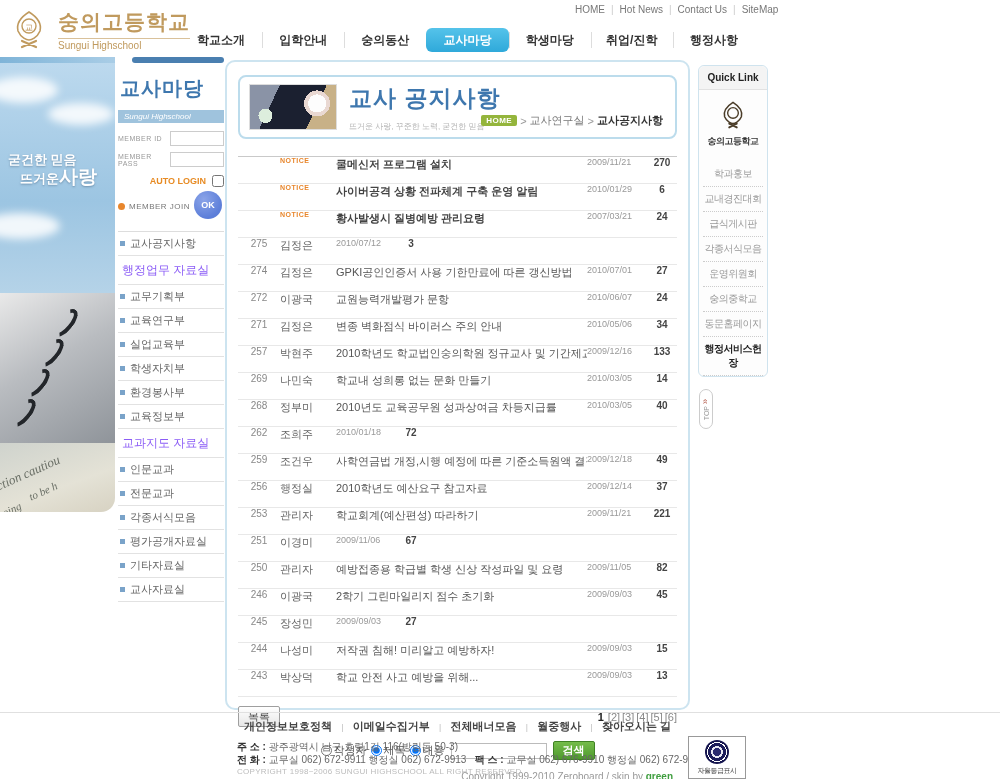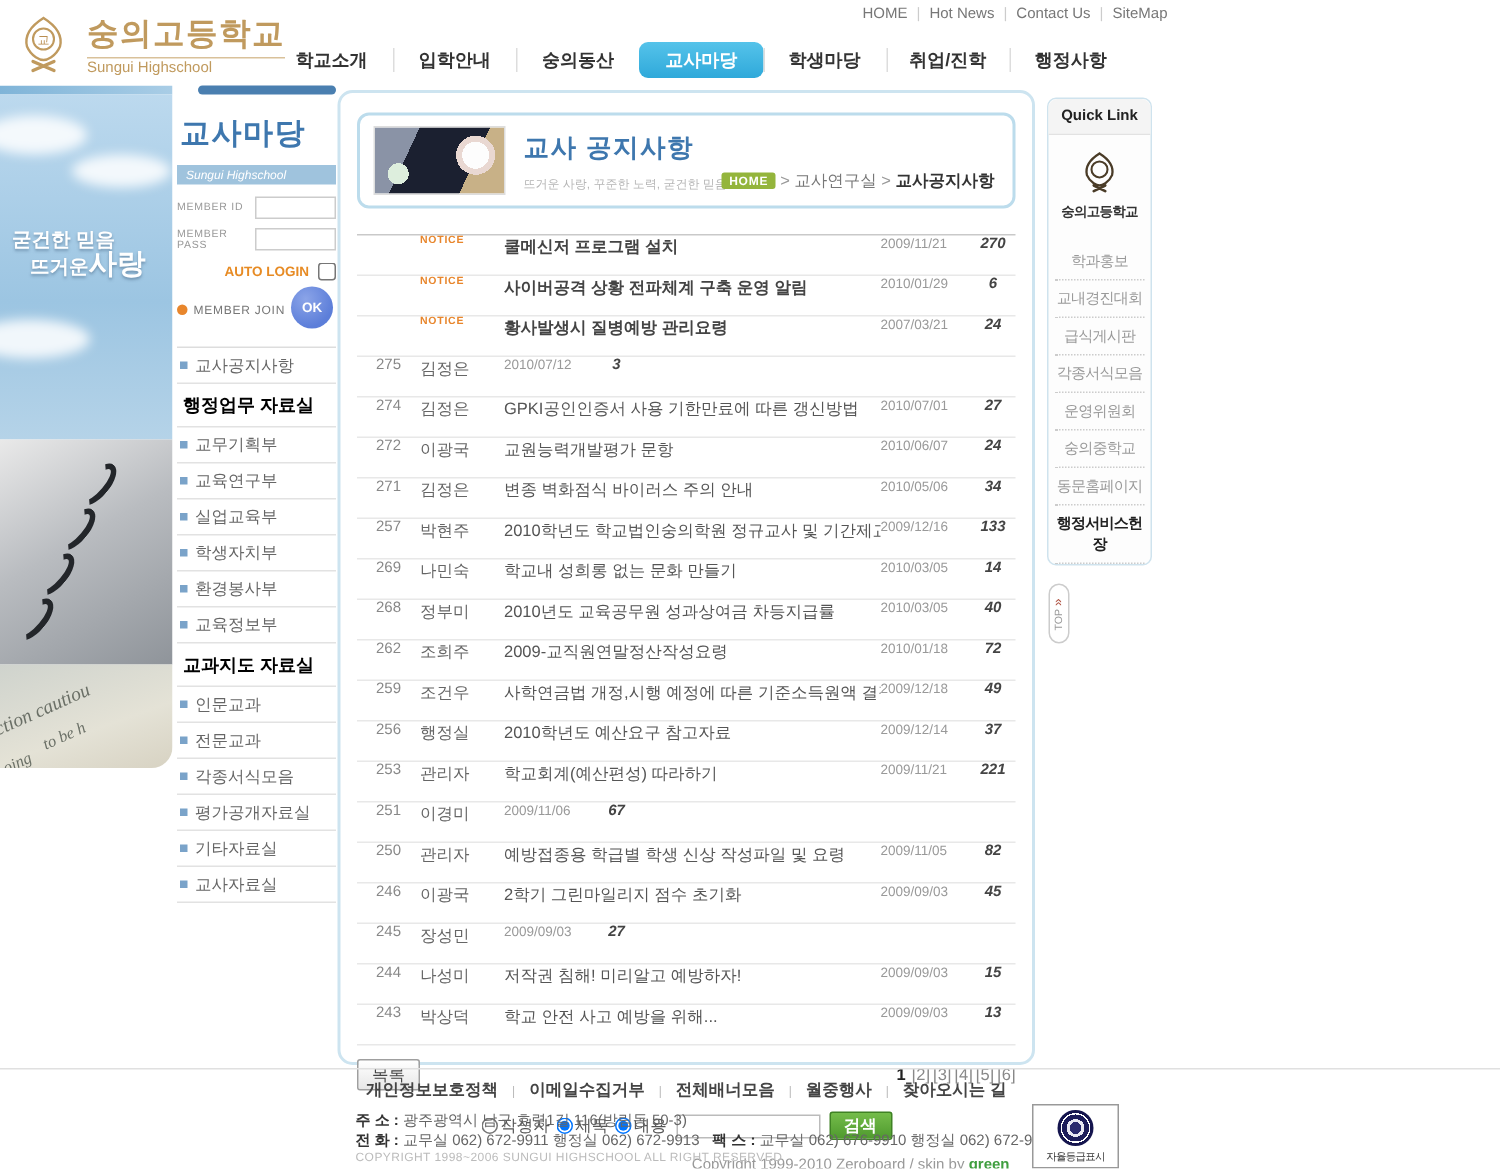--- a/index.html
+++ b/index.html
@@ -48,43 +48,43 @@
   .auto-row{display:flex;align-items:center;justify-content:flex-end;margin:8px 0 4px;}
   .auto-label{font-size:9px;font-weight:bold;color:#e78b24;margin-right:6px;}
   .auto-check{width:12px;height:12px;}
   .join-row{display:flex;align-items:center;margin:4px 0 10px;position:relative;height:30px;}
   .join-dot{width:7px;height:7px;border-radius:50%;background:#e8862c;margin-right:4px;}
   .join-link{font-size:8px;color:#777;letter-spacing:.5px;cursor:pointer;text-decoration:none;}
   .ok-btn{position:absolute;right:2px;top:0;width:28px;height:28px;border-radius:50%;border:none;background:radial-gradient(circle at 35% 30%,#8ba4e8,#5c7ed9 70%);color:#fff;font-size:9px;font-weight:bold;cursor:pointer;}
   .menu{list-style:none;border-top:1px solid #ddd;margin-top:4px;}
   .menu-item{display:flex;align-items:center;font-size:11px;color:#666;padding:4px 0 4px 2px;border-bottom:1px solid #e2e2e2;cursor:pointer;}
   .menu-item .bullet{width:5px;height:5px;background:#7aa3c9;margin-right:5px;flex:0 0 auto;}
-  .menu-item.heading{color:#000000;font-weight:bold;font-size:12px;padding:6px 0 5px 4px;text-align:right;}
+  .menu-item.heading{color:#8b5cf6;font-weight:normal;font-size:12px;padding:6px 0 5px 4px;text-align:right;}
 
   
   .content{position:absolute;left:225px;top:60px;width:465px;height:650px;border:2px solid #cde4f0;border-radius:10px;background:#fff;}
   .content-head{position:relative;margin:13px 11px 0;height:64px;border:2px solid #bcdcec;border-radius:8px;display:flex;align-items:center;}
   .head-thumb{width:88px;height:46px;margin:0 12px 0 9px;border:1px solid #ddd;background:
     radial-gradient(circle at 78% 42%, #fdfdfd 0 9px, #e9d8d2 9px 13px, transparent 13px),
     radial-gradient(circle at 18% 70%, #ded 0 7px, transparent 7px),
     linear-gradient(115deg,#8a93a6 0 28%,#1b2030 28% 72%,#c8b187 72%);}
-  .head-title{font-size:17px;font-weight:bold;color:#3e77ae;letter-spacing:1px;}
+  .head-title{font-size:23px;font-weight:bold;color:#3e77ae;letter-spacing:1px;}
   .head-sub{font-size:8px;color:#b5b5b5;margin-top:7px;}
   .breadcrumb{position:absolute;right:12px;bottom:9px;font-size:11px;color:#777;display:flex;align-items:center;gap:3px;white-space:nowrap;}
   .home-badge{background:#94b53c;color:#fff;font-size:8px;font-weight:bold;padding:1px 5px;border-radius:2px;letter-spacing:.5px;}
   .crumb-sep{color:#999;}
   .crumb-cur{font-weight:bold;color:#333;}
 
   .board-rows{margin:17px 11px 0;border-top:1px solid #c9c9c9;}
   .row{display:flex;align-items:flex-start;height:27px;border-bottom:1px solid #e8e8e8;font-size:11px;cursor:pointer;}
   .col-num{width:42px;text-align:center;color:#888;font-size:10px;flex:0 0 auto;}
   .col-author{width:56px;color:#666;flex:0 0 auto;}
   .col-title{flex:1;color:#555;white-space:nowrap;overflow:hidden;text-overflow:clip;padding-right:4px;}
   .col-date{width:60px;color:#999;font-size:9px;flex:0 0 auto;}
-  .col-hits{width:30px;text-align:center;color:#444;font-weight:bold;font-size:10px;flex:0 0 auto;font-style:italic;}
+  .col-hits{width:30px;text-align:center;color:#444;font-weight:bold;font-size:10px;flex:0 0 auto;}
   .row.notice .col-author{color:#e8862c;font-size:7px;font-weight:bold;letter-spacing:.5px;}
   .row.notice .col-title{font-weight:bold;color:#444;}
 
   .board-foot{margin:9px 11px 0;display:flex;justify-content:space-between;align-items:center;}
   .list-btn{border:1px solid #9f9f9f;background:linear-gradient(#fff,#e7e7e7);font-size:11px;color:#444;padding:2px 9px;border-radius:2px;cursor:pointer;}
   .pagination{font-size:11px;color:#888;}
   .page-cur{color:#222;font-weight:bold;margin-right:2px;}
   .page-link{color:#888;text-decoration:none;margin-left:2px;cursor:pointer;}
 
   .search-row{margin-top:14px;display:flex;justify-content:center;align-items:center;gap:6px;font-size:11px;color:#555;}
@@ -351,21 +351,20 @@
         <div class="row">
           <span class="col-num">268</span>
           <span class="col-author">정부미</span>
           <span class="col-title">2010년도 교육공무원 성과상여금 차등지급률</span>
           <span class="col-date">2010/03/05</span>
           <span class="col-hits">40</span>
         </div>
         <div class="row">
           <span class="col-num">262</span>
           <span class="col-author">조희주</span>
-          <span class="col-title">2009-교직원연말정산작성요령</span>
           <span class="col-date">2010/01/18</span>
           <span class="col-hits">72</span>
         </div>
         <div class="row">
           <span class="col-num">259</span>
           <span class="col-author">조건우</span>
           <span class="col-title">사학연금법 개정,시행 예정에 따른 기준소득원액 결정 등에</span>
           <span class="col-date">2009/12/18</span>
           <span class="col-hits">49</span>
         </div>

